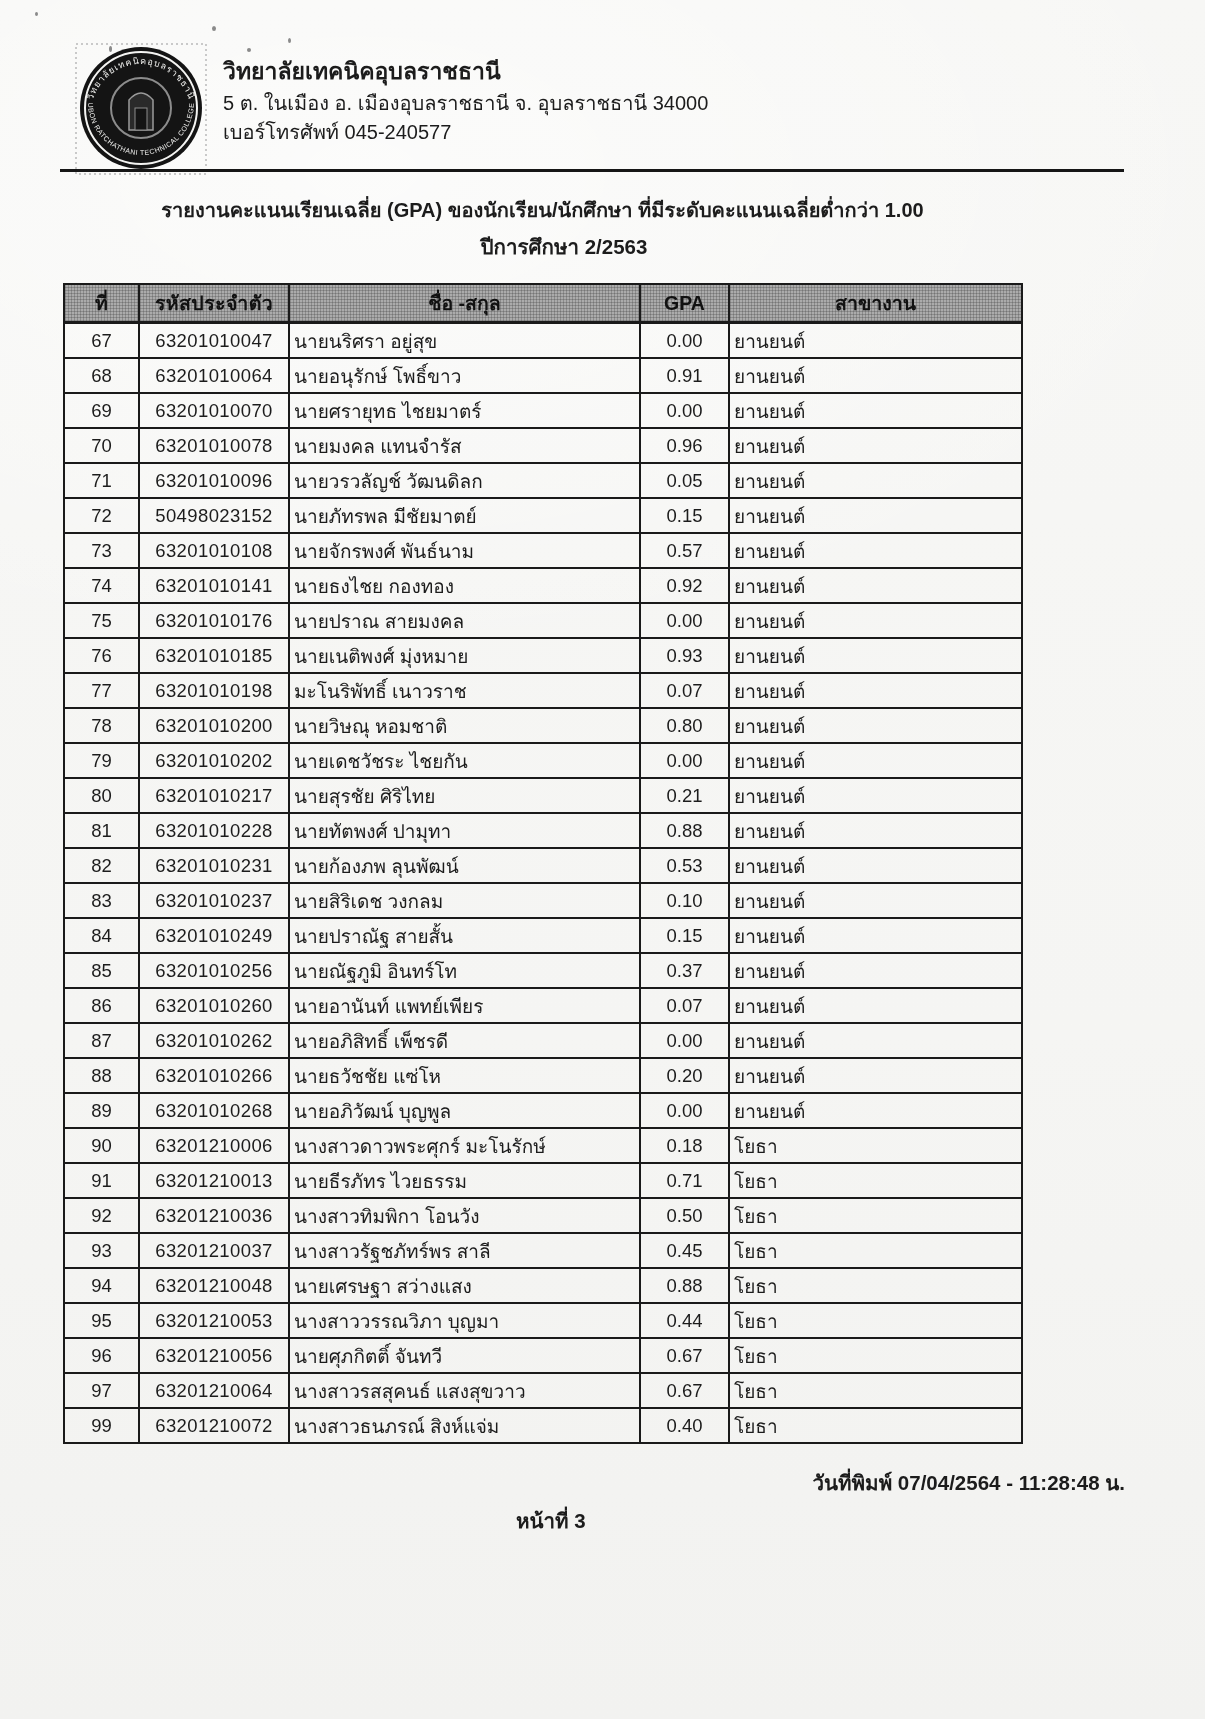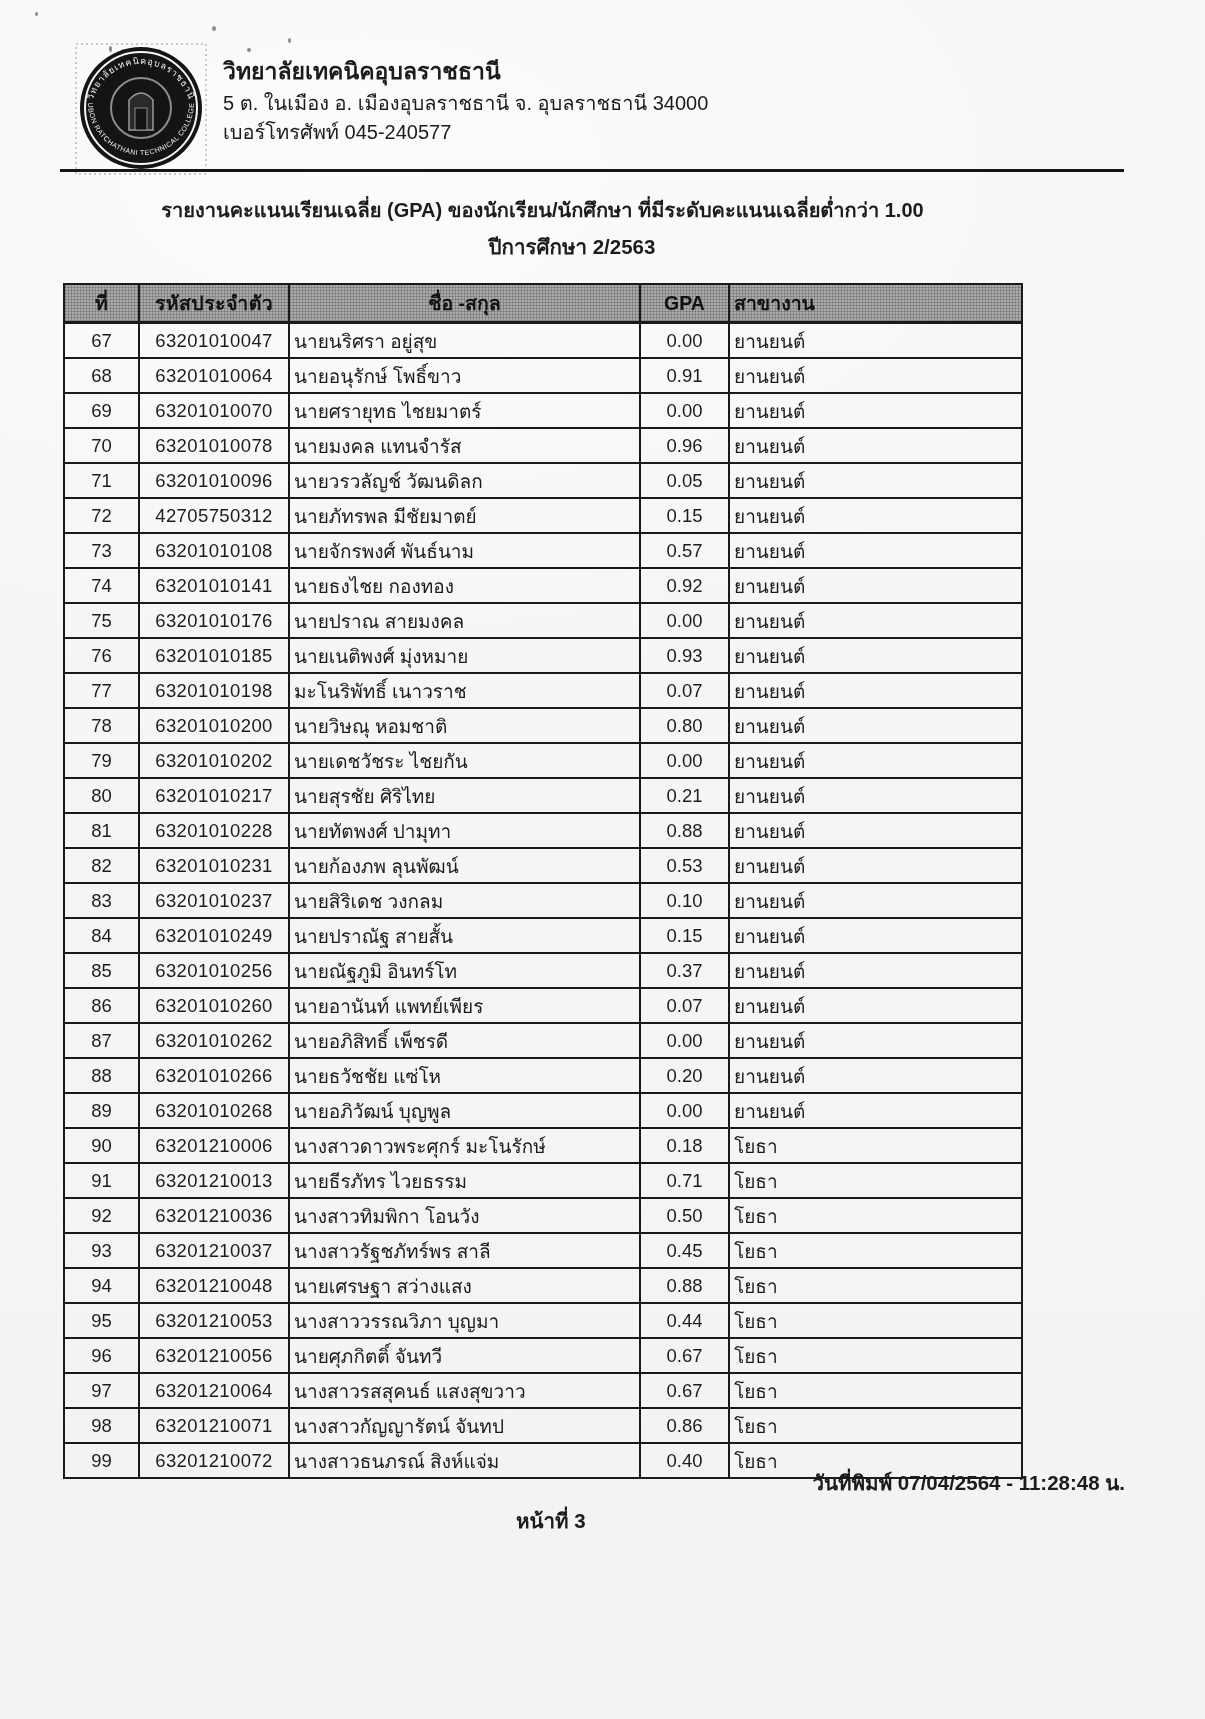--- a/index.html
+++ b/index.html
@@ -20,21 +20,21 @@
   .logo-wrap{position:absolute;left:74px;top:42px;width:134px;height:134px;}
   .head-text{position:absolute;left:223px;top:60px;line-height:1.0;}
   .college-name{font-size:23px;font-weight:bold;margin:0 0 10px 0;}
   .college-address{font-size:20px;margin:0 17px 9px 0;}
   .college-phone{font-size:20px;margin:0;}
   .rule{position:absolute;left:60px;top:169px;width:1064px;height:3px;background:#161616;}
 
   .report-title{position:absolute;left:0;top:194px;width:1085px;text-align:center;
     font-size:20px;font-weight:bold;}
   .term-title{position:absolute;left:0;top:230px;width:1128px;text-align:center;
-    font-size:20.5px;font-weight:bold;padding-left:8px;}
+    font-size:20.5px;font-weight:bold;}
 
   
   table.gpa{
     position:absolute;left:63px;top:283px;
     width:960px;border-collapse:collapse;table-layout:fixed;
     font-size:19px;
   }
   table.gpa th,table.gpa td{
     border:2px solid #1a1a1a;
     padding:0 4px;
@@ -103,21 +103,21 @@
   <div class="report-title">รายงานคะแนนเรียนเฉลี่ย (GPA) ของนักเรียน/นักศึกษา ที่มีระดับคะแนนเฉลี่ยต่ำกว่า 1.00</div>
   <div class="term-title">ปีการศึกษา  2/2563</div>
 
   <table class="gpa">
     <thead>
       <tr>
         <th class="c-no">ที่</th>
         <th class="c-id">รหัสประจำตัว</th>
         <th class="c-name" style="text-align:center;">ชื่อ -สกุล</th>
         <th class="c-gpa">GPA</th>
-        <th class="c-branch" style="text-align:left;">สาขางาน</th>
+        <th class="c-branch" style="text-align:center;">สาขางาน</th>
       </tr>
     </thead>
     <tbody>
         <tr>
           <td class="c-no">67</td>
           <td class="c-id">63201010047</td>
           <td class="c-name">นายนริศรา อยู่สุข</td>
           <td class="c-gpa">0.00</td>
           <td class="c-branch">ยานยนต์</td>
         </tr>
@@ -144,21 +144,21 @@
         </tr>
         <tr>
           <td class="c-no">71</td>
           <td class="c-id">63201010096</td>
           <td class="c-name">นายวรวลัญช์ วัฒนดิลก</td>
           <td class="c-gpa">0.05</td>
           <td class="c-branch">ยานยนต์</td>
         </tr>
         <tr>
           <td class="c-no">72</td>
-          <td class="c-id">42705750312</td>
+          <td class="c-id">50498023152</td>
           <td class="c-name">นายภัทรพล มีชัยมาตย์</td>
           <td class="c-gpa">0.15</td>
           <td class="c-branch">ยานยนต์</td>
         </tr>
         <tr>
           <td class="c-no">73</td>
           <td class="c-id">63201010108</td>
           <td class="c-name">นายจักรพงศ์ พันธ์นาม</td>
           <td class="c-gpa">0.57</td>
           <td class="c-branch">ยานยนต์</td>
@@ -325,27 +325,20 @@
           <td class="c-branch">โยธา</td>
         </tr>
         <tr>
           <td class="c-no">97</td>
           <td class="c-id">63201210064</td>
           <td class="c-name">นางสาวรสสุคนธ์ แสงสุขวาว</td>
           <td class="c-gpa">0.67</td>
           <td class="c-branch">โยธา</td>
         </tr>
         <tr>
-          <td class="c-no">98</td>
-          <td class="c-id">63201210071</td>
-          <td class="c-name">นางสาวกัญญารัตน์ จันทป</td>
-          <td class="c-gpa">0.86</td>
-          <td class="c-branch">โยธา</td>
-        </tr>
-        <tr>
           <td class="c-no">99</td>
           <td class="c-id">63201210072</td>
           <td class="c-name">นางสาวธนภรณ์ สิงห์แจ่ม</td>
           <td class="c-gpa">0.40</td>
           <td class="c-branch">โยธา</td>
         </tr>
       </tbody>
   </table>
 
   <div class="page-label">หน้าที่ 3</div>

